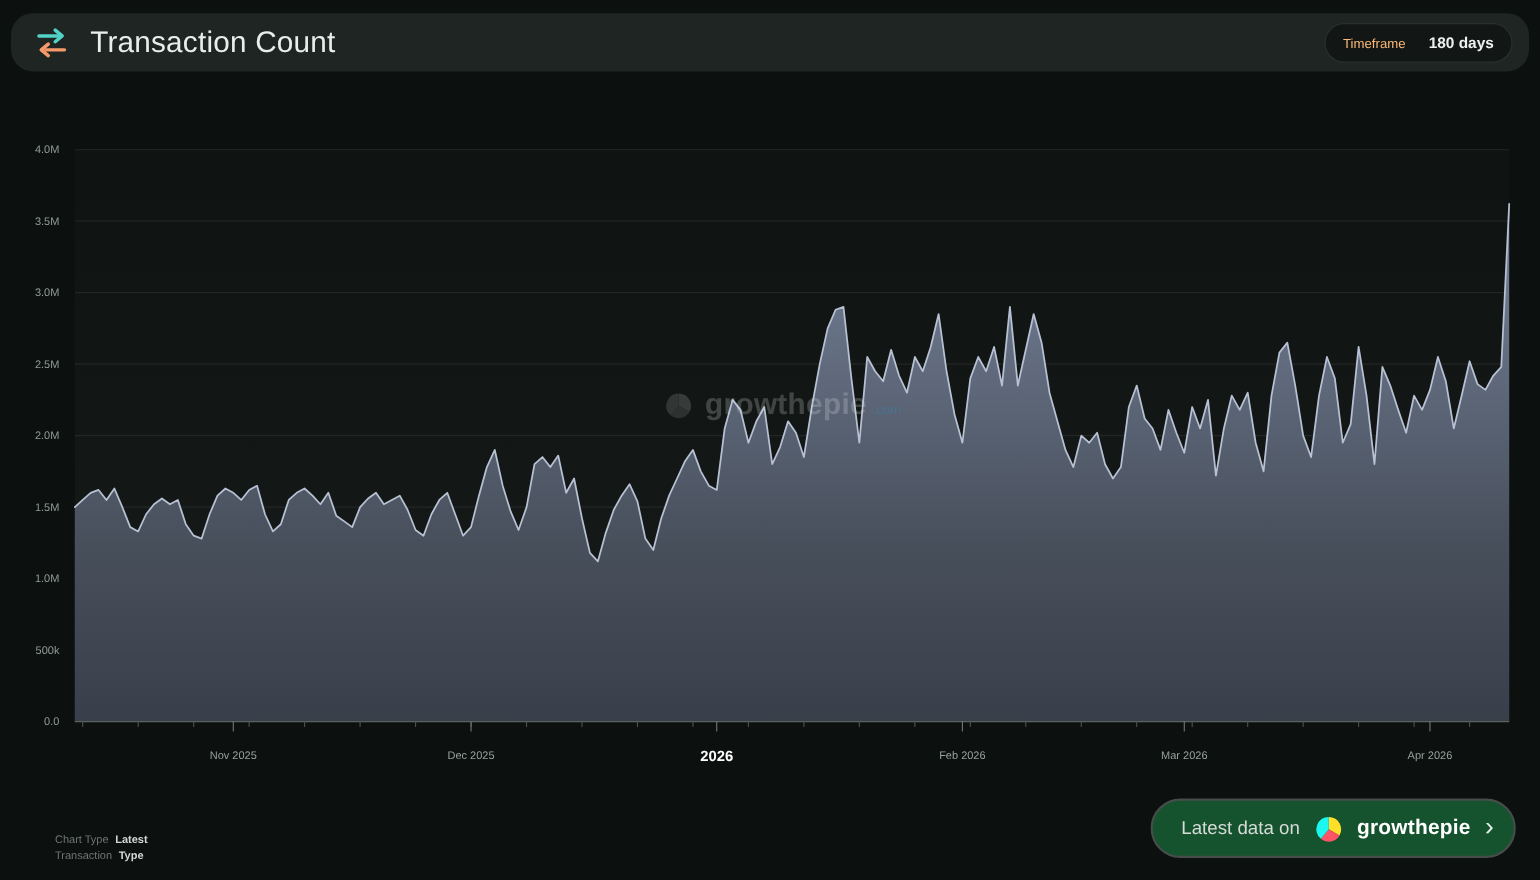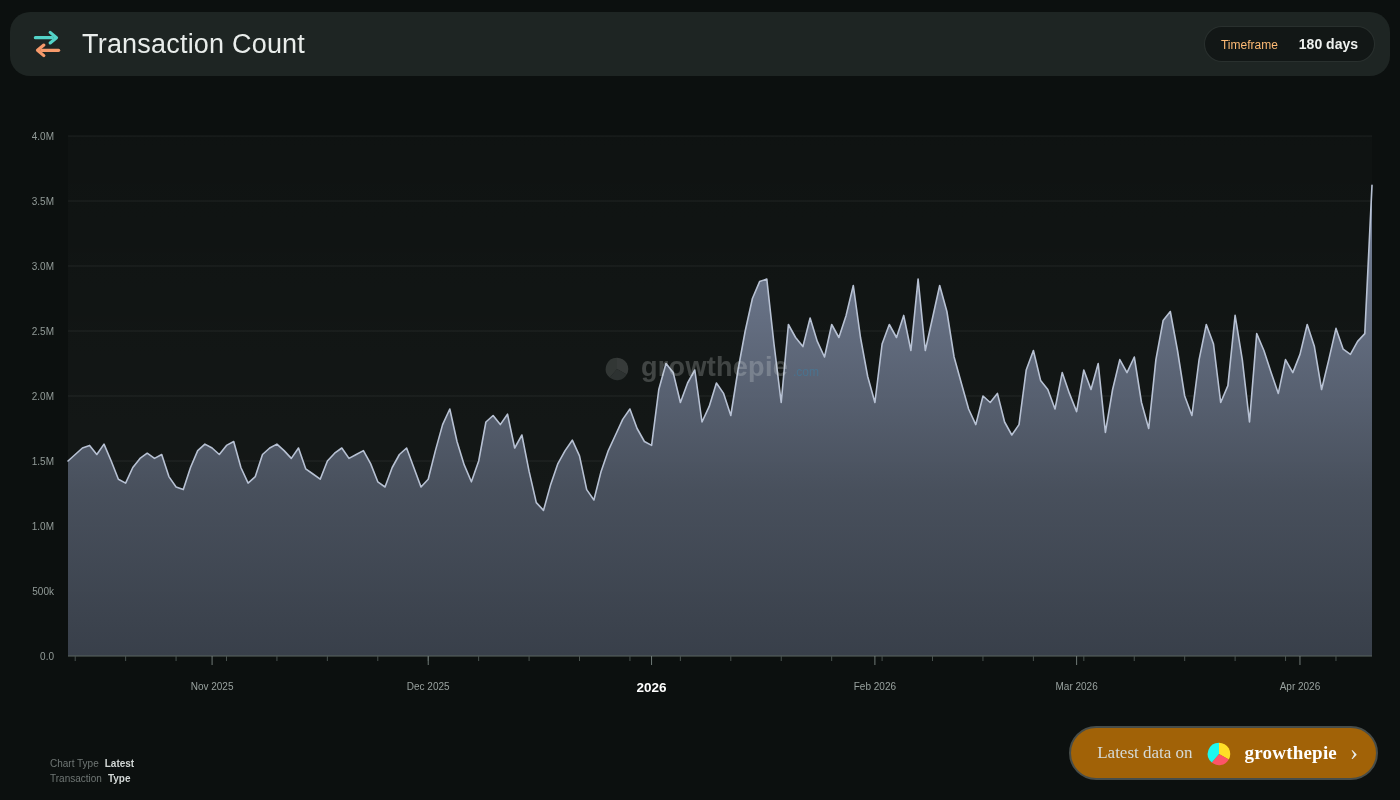--- a/index.html
+++ b/index.html
@@ -4,21 +4,21 @@
 <style>
   html,body{margin:0;padding:0;background:#070a09;}
   .page{
     position:relative;width:1400px;height:800px;overflow:hidden;
     background:#0c100f;
     font-family:"Liberation Sans",sans-serif;
     -webkit-font-smoothing:antialiased;
   }
   
   .header-bar{
-    position:absolute;left:10px;right:10px;top:12px;height:64px;
+    position:absolute;left:10px;right:10px;top:12px;height:53px;
     background:#1e2523;border-radius:20px;
     display:flex;align-items:center;padding:0 16px 0 18px;box-sizing:border-box;
   }
   .metric-icon{width:38px;height:38px;margin-right:16px;flex:0 0 auto;}
   .page-title{font-size:27px;font-weight:400;color:#e9edeb;letter-spacing:.2px;}
   .timeframe-pill{
     margin-left:auto;display:flex;align-items:baseline;gap:9px;
     background:#121716;border-radius:19px;padding:9px 16px;
     box-shadow:0 0 0 1px rgba(255,255,255,0.05);cursor:pointer;
   }
@@ -34,22 +34,22 @@
   .watermark-suffix{font-size:12px;color:#0ea5e9;align-self:flex-end;margin:0 0 4px -4px;}
   
   .chart-meta{position:absolute;left:50px;bottom:14px;font-size:10px;line-height:15px;}
   .meta-row{display:flex;gap:6px;}
   .meta-label{color:#6f7674;}
   .meta-value{color:#d2d7d5;font-weight:700;}
   
   .cta-button{
     position:absolute;right:22px;bottom:20px;height:54px;
     display:flex;align-items:center;gap:11px;padding:0 18px 0 26px;
-    background:#a16207;border:2px solid #474d4a;border-radius:29px;
-    box-sizing:border-box;cursor:pointer;font-family:Liberation Serif, serif;
+    background:#14532d;border:2px solid #474d4a;border-radius:29px;
+    box-sizing:border-box;cursor:pointer;
   }
   .cta-prefix{font-size:17px;color:#d6dbd8;}
   .cta-brand{font-size:19px;font-weight:700;color:#ffffff;letter-spacing:.2px;}
   .cta-chevron{font-size:24px;color:#e8ecea;line-height:1;margin:-3px 0 0 2px;}
   .brand-logo{width:30px;height:30px;}
 </style>
 </head>
 <body>
 
 <div class="page">

